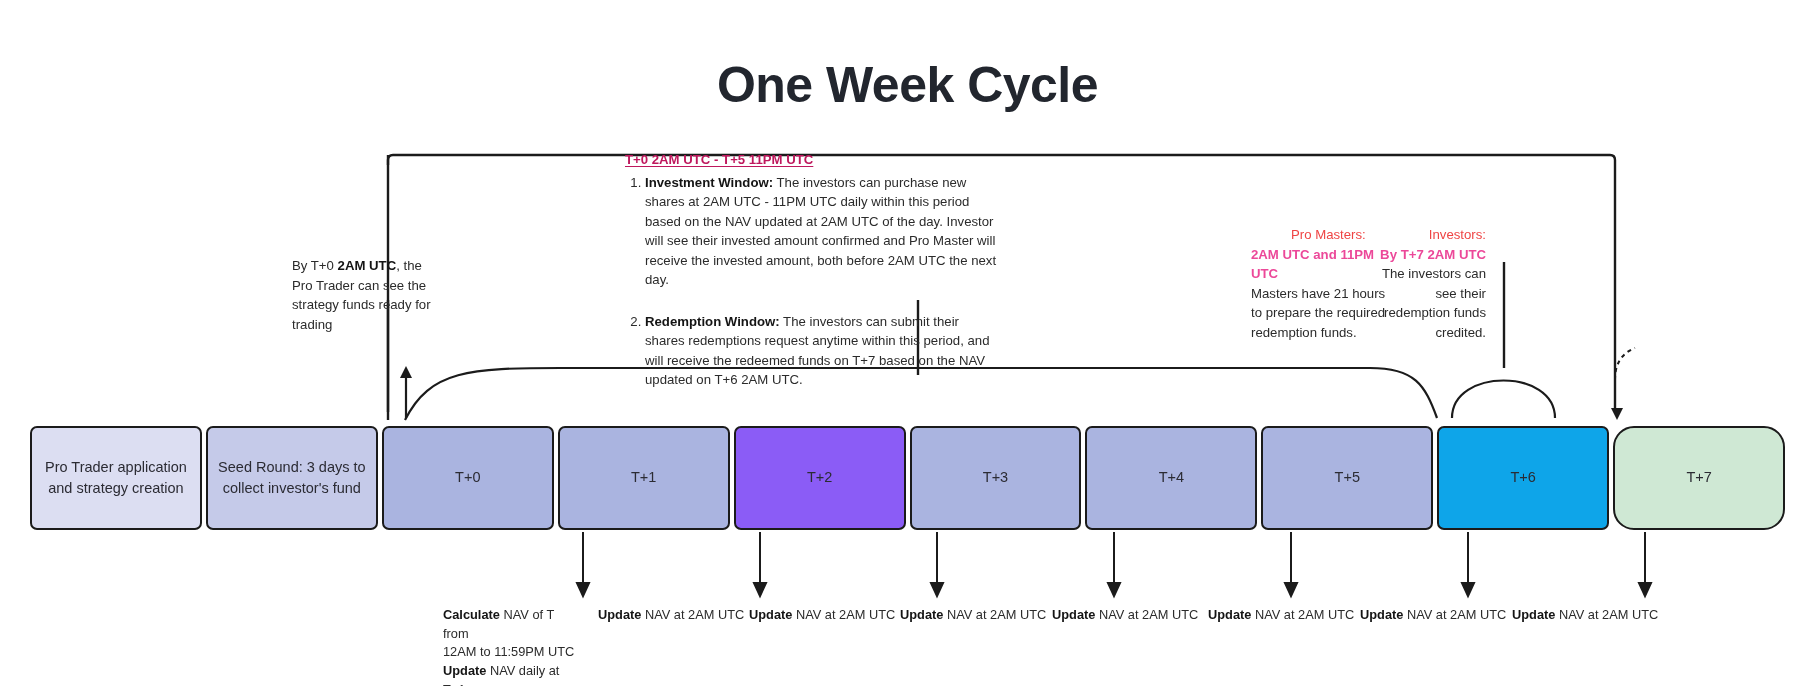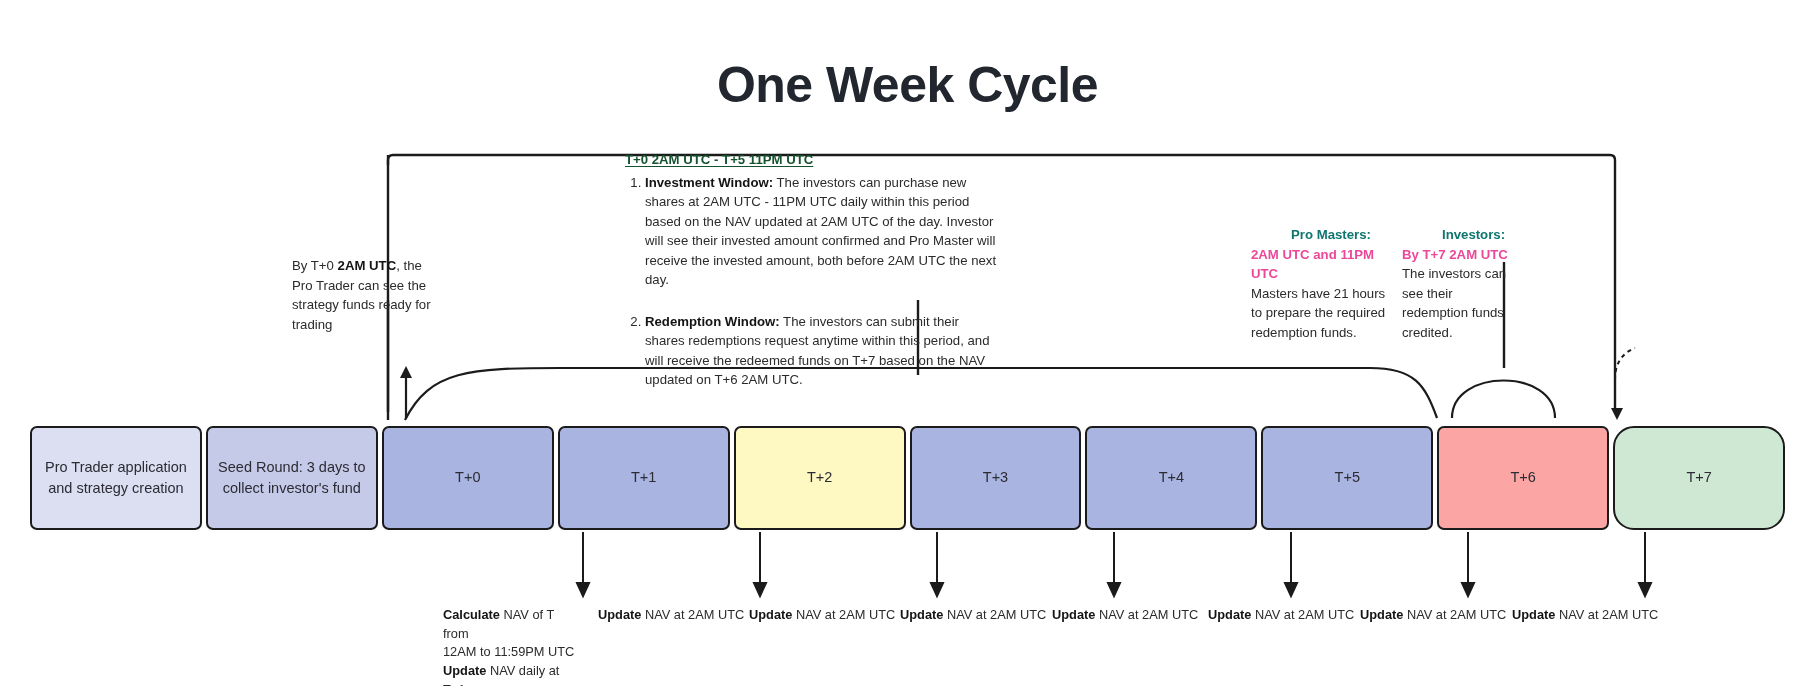--- a/index.html
+++ b/index.html
@@ -51,29 +51,29 @@
   
   .ann { position: absolute; font-size: 13.2px; line-height: 1.48; color: #2b2b2b; }
   .ann b { font-weight: 700; color: #141414; }
 
   #ann-left { left: 292px; top: 256px; width: 152px; }
 
   #ann-main { left: 625px; top: 150px; width: 372px; }
   #ann-main .head {
     font-weight: 700; font-size: 13.2px;
     text-decoration: underline; text-underline-offset: 2px;
-    color: #14532d; margin-bottom: 3px;
+    color: #be185d; margin-bottom: 3px;
   }
   #ann-main ol { margin: 0; padding-left: 20px; }
   #ann-main li { margin-bottom: 22px; }
   #ann-main li:last-child { margin-bottom: 0; }
 
   #ann-pro { left: 1251px; top: 225px; width: 136px; }
-  #ann-inv { left: 1402px; top: 225px; width: 120px; }
-  .ann .l1 { font-weight: 700; color: #0f766e; padding-left: 40px; }
+  #ann-inv { left: 1366px; top: 225px; width: 120px; text-align: right; }
+  .ann .l1 { font-weight: 400; color: #ef4444; padding-left: 40px; }
   .ann .l2 { font-weight: 700; color: #ec4899; }
 
   
   .navnote {
     position: absolute;
     font-size: 12.8px; line-height: 1.46;
     color: #2b2b2b;
   }
   .navnote b { font-weight: 700; color: #141414; }
 </style>
@@ -144,33 +144,33 @@
       </div>
       <div class="tl-box" style="background: rgb(197, 202, 233); width: 152px; flex: 1 1 0px;">
         <span>Seed Round: 3 days  to collect investor's fund</span>
       </div>
       <div class="tl-box" style="background: rgb(170, 180, 224); width: 152px; flex: 1 1 0px;">
         <span>T+0</span>
       </div>
       <div class="tl-box" style="background: rgb(170, 180, 224); width: 152px; flex: 1 1 0px;">
         <span>T+1</span>
       </div>
-      <div class="tl-box" style="background: #fef9c3; width: 152px; flex: 1 1 0px; text-align: right;">
+      <div class="tl-box" style="background: #8b5cf6; width: 152px; flex: 1 1 0px; text-align: right;">
         <span>T+2</span>
       </div>
       <div class="tl-box" style="background: rgb(170, 180, 224); width: 152px; flex: 1 1 0px;">
         <span>T+3</span>
       </div>
       <div class="tl-box" style="background: rgb(170, 180, 224); width: 152px; flex: 1 1 0px;">
         <span>T+4</span>
       </div>
       <div class="tl-box" style="background: rgb(170, 180, 224); width: 152px; flex: 1 1 0px;">
         <span>T+5</span>
       </div>
-      <div class="tl-box" style="background: #fca5a5; width: 152px; flex: 1 1 0px;">
+      <div class="tl-box" style="background: #0ea5e9; width: 152px; flex: 1 1 0px;">
         <span>T+6</span>
       </div>
       <div class="tl-box" style="background: rgb(207, 232, 212); width: 152px; flex: 1 1 0px; border-radius: 21px;">
         <span>T+7</span>
       </div>
     </div>
 
   <div class="ann" id="ann-left">
     <span>By T+0 </span><b>2AM UTC</b><span>, the Pro Trader can see the strategy funds ready for trading</span>
   </div>

